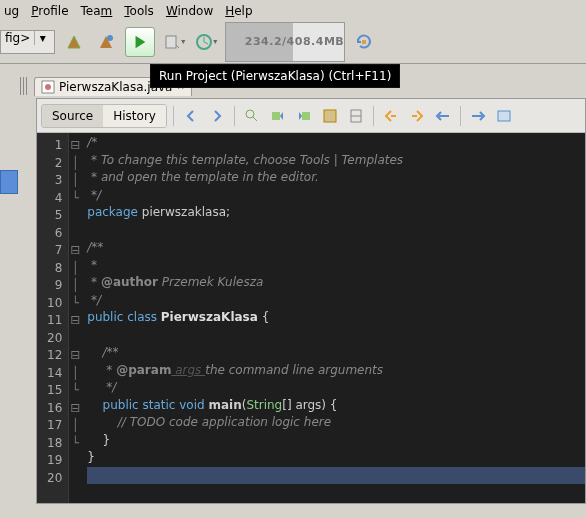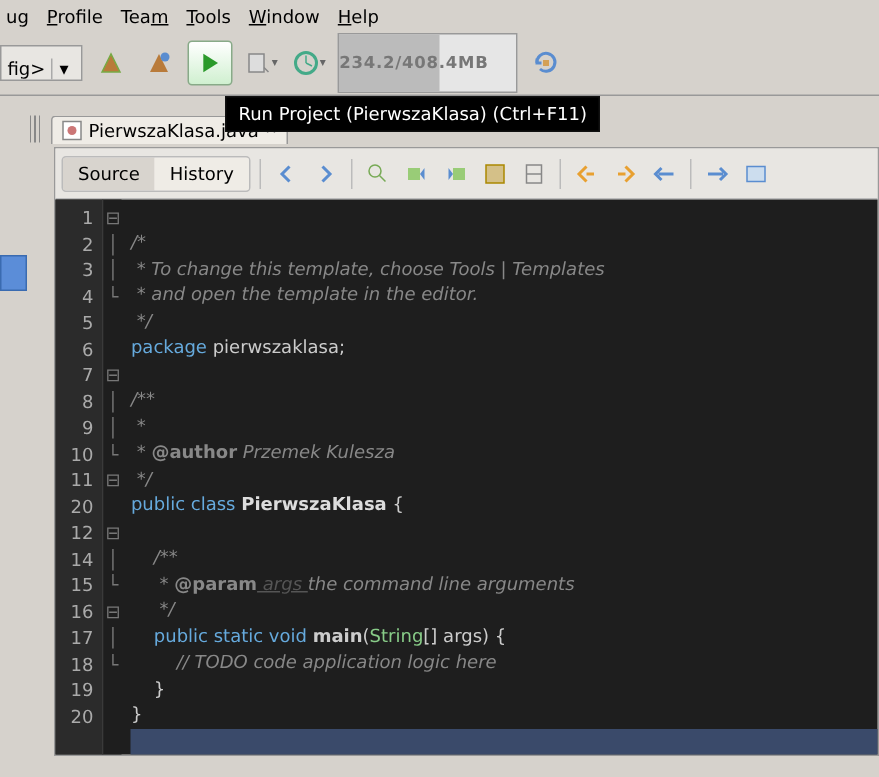--- a/index.html
+++ b/index.html
@@ -1,46 +1,46 @@
 <!DOCTYPE html>
 <html><head>
 <meta charset="utf-8">
 <style>
 *{margin:0;padding:0;box-sizing:border-box;font-family:"DejaVu Sans",sans-serif;font-size:12px}
 body{background:#d6d2cc;width:586px;height:518px;overflow:hidden}
 .menubar{display:flex;gap:4px;padding:2px 0;height:20px;align-items:flex-start}
 .menubar span{padding:2px 4px;cursor:default}
 .menubar span u{text-decoration:underline}
 .toolbar{display:flex;align-items:center;gap:6px;padding:4px 0;height:44px;border-bottom:1px solid #999}
-.combo{display:flex;align-items:flex-end;border:1px solid #999;background:#e8e6e2;height:24px;padding:0 4px}
+.combo{display:flex;align-items:flex-start;border:1px solid #999;background:#e8e6e2;height:24px;padding:0 4px}
 .combo-dd{width:16px;text-align:center;border-left:1px solid #aaa;margin-left:4px}
 .tbtn{width:26px;height:26px;display:flex;align-items:center;justify-content:center;border:1px solid transparent;border-radius:2px}
 .tbtn svg{width:18px;height:18px}
 .run-btn{border:1px solid #8a8;background:linear-gradient(#fff,#d0f0d0);border-radius:3px;width:30px;height:30px;display:flex;align-items:center;justify-content:center}
-.mem{width:120px;height:40px;border:1px solid #999;background:#e6e6e6;position:relative;display:flex;align-items:center;justify-content:flex-start}
+.mem{width:120px;height:40px;border:1px solid #999;background:#e6e6e6;position:relative;display:flex;align-items:center;justify-content:flex-end}
 .mem-fill{position:absolute;left:0;top:0;bottom:0;width:57%;background:#bbb}
 .mem-text{position:relative;color:#777;font-weight:bold;font-size:11px;letter-spacing:0.5px}
 .tooltip{position:absolute;left:150px;top:64px;background:#000000;color:#fff;padding:4px 8px;border:1px solid #111;z-index:100;font-size:12px}
 .tabbar{display:flex;align-items:center;height:24px;margin-top:10px;padding-left:20px;gap:6px}
 .tab-handle{width:8px;height:18px;background:repeating-linear-gradient(90deg,#888 0 1px,transparent 1px 3px)}
 .tab{display:flex;align-items:center;gap:4px;border:1px solid #999;border-bottom:none;background:#efece6;padding:2px 6px;border-radius:3px 3px 0 0}
 .tab-close{color:#888;font-size:10px}
 .editor-wrap{border:1px solid #999;margin:0 0 0 36px;background:#efece6}
 .editor-tb{display:flex;align-items:center;gap:4px;padding:4px;height:34px;border-bottom:1px solid #bbb;background:#e8e6e2}
 .seg{display:flex;border:1px solid #bbb;border-radius:3px;overflow:hidden}
 .seg button{border:none;background:#efece6;padding:4px 10px;font-size:12px;cursor:pointer}
 .seg button.active{background:#d8d4ce}
 .ticon{width:22px;height:22px;display:flex;align-items:center;justify-content:center}
 .ticon svg{width:16px;height:16px}
 .vdiv{width:1px;height:20px;background:#bbb;margin:0 2px}
 .code-area{display:flex;background:#1e1e1e;font-family:"DejaVu Sans Mono",monospace;font-size:13px;height:370px;position:relative}
 .gutter{background:#2b2b2b;color:#aaa;text-align:right;padding:4px 6px 4px 10px;user-select:none;line-height:17.5px;border-right:1px solid #3a3a3a}
 .fold{width:12px;background:#1e1e1e;padding-top:4px;line-height:17.5px;font-size:9px;color:#777}
 .fold div{height:17.5px;text-align:center}
-.code{flex:1;padding:20px 0 4px 6px;line-height:17.5px;white-space:pre;color:#ccc}
+.code{flex:1;padding:1px 0 4px 6px;line-height:17.5px;white-space:pre;color:#ccc}
 .c-comment{color:#888;font-style:italic}
 .c-kw{color:#66aadd}
 .c-pkg{color:#ccc}
 .c-doctag{color:#888;font-weight:bold}
 .c-class{color:#ddd;font-weight:bold}
 .c-type{color:#88cc88}
 .c-param{color:#ccc}
 .c-main{font-weight:bold}
 .c-argdoc{color:#555;font-style:italic;text-decoration:underline}
 .caret-line{background:#3a4a6a;display:block;width:100%}

